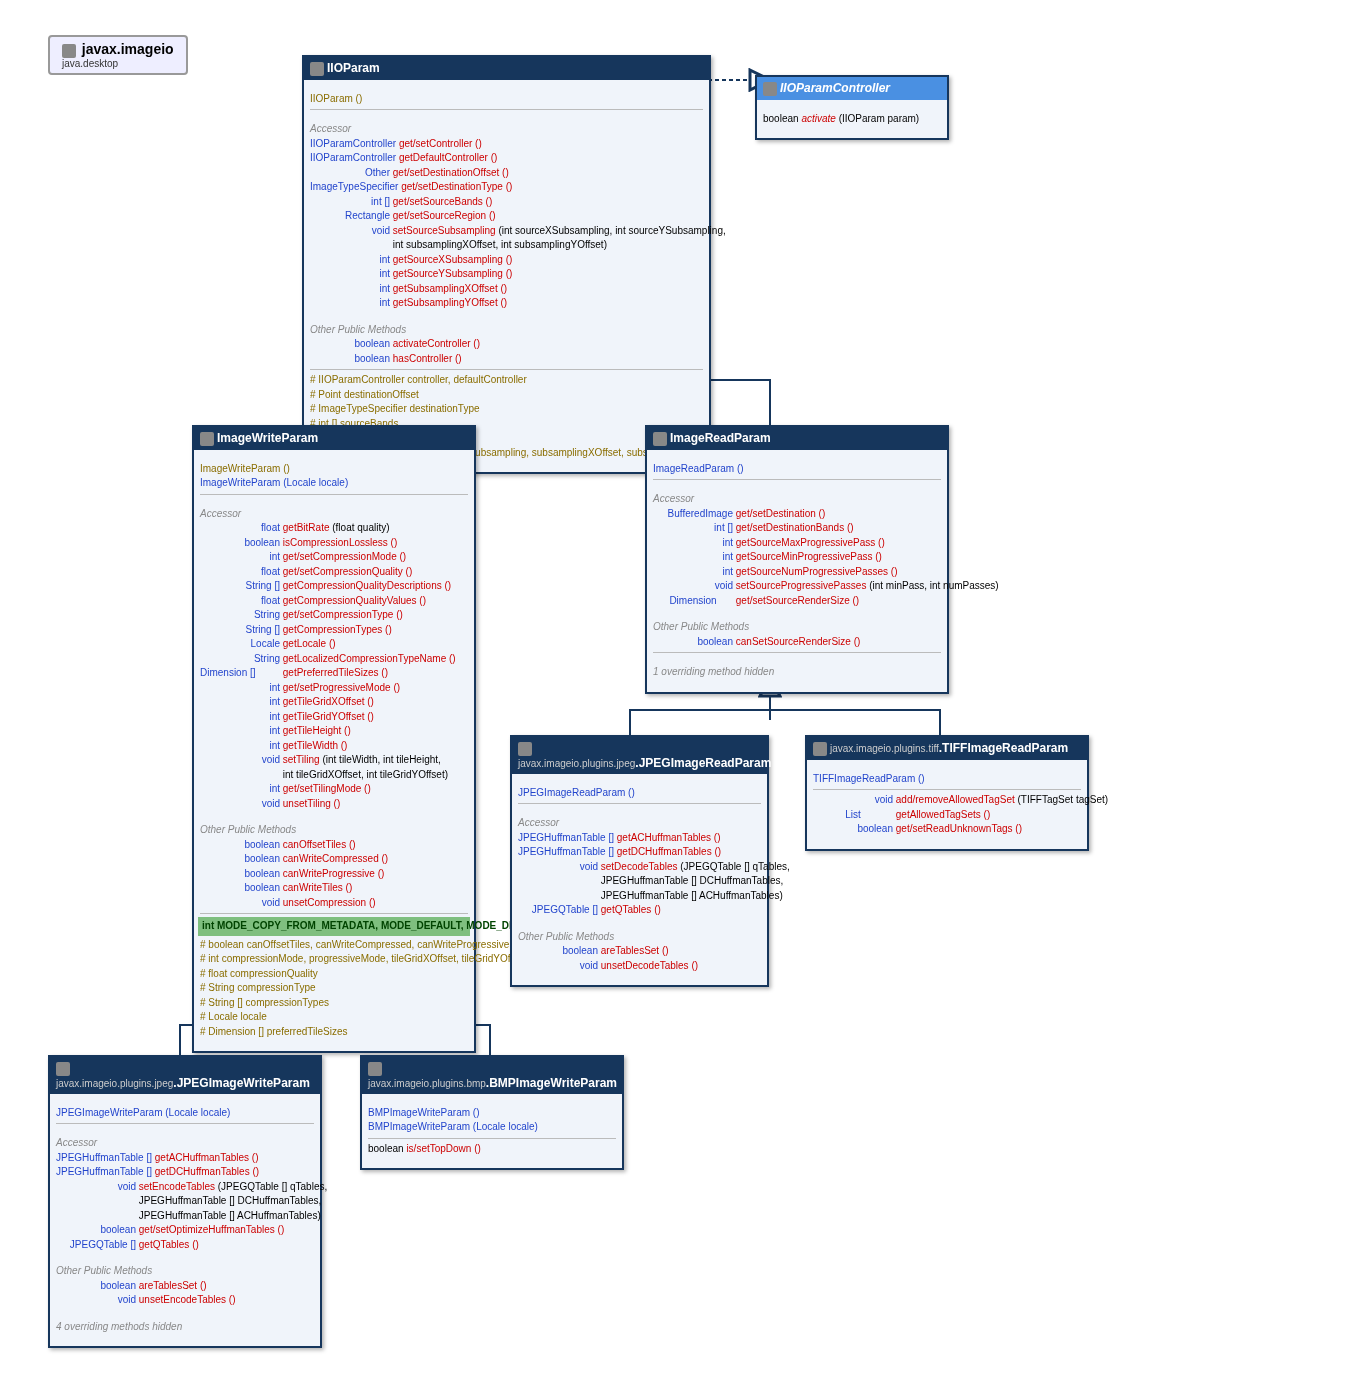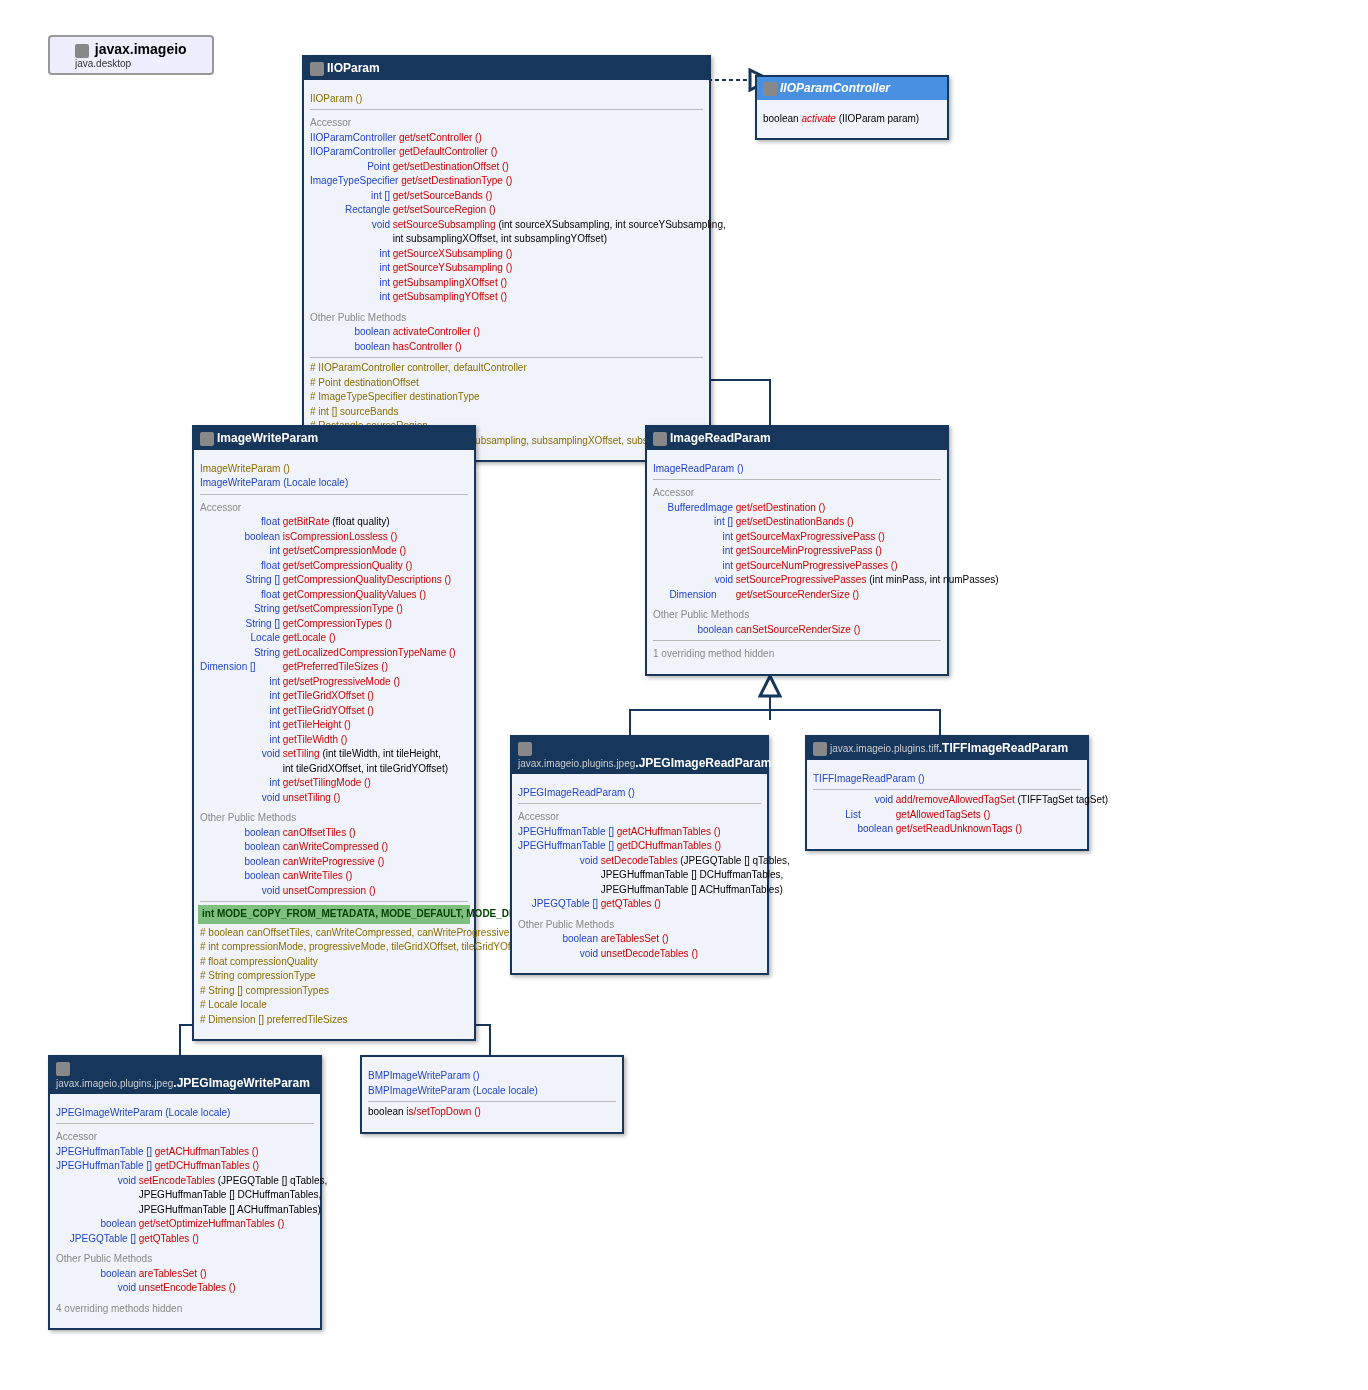--- a/index.html
+++ b/index.html
@@ -1,23 +1,23 @@
 <!DOCTYPE html>
 <html><head>
 <meta charset="utf-8">
 <style>
 body{margin:0;padding:10px;background:#fff;font-family:Verdana,Arial,sans-serif;font-size:10px;color:#000;position:relative;width:1368px;height:1390px}
-.pkg{position:absolute;border:2px solid #999;border-radius:4px;padding:4px 25px;background:#eef}
+.pkg{position:absolute;border:2px solid #999;border-radius:4px;padding:4px 12px;background:#eef}
 .pkg-title{font-weight:bold;font-size:14px;color:#000}
 .pkg-sub{font-size:10px;color:#333}
 .box{position:absolute;border:2px solid #16365c;background:#f0f4fa;box-shadow:2px 2px 4px rgba(0,0,0,0.3);font-size:10px}
 .box-header{background:#16365c;color:#fff;font-weight:bold;padding:4px 6px;font-size:12px}
 .box-header .hdr-pkg{font-weight:normal;font-size:10px;color:#ccc}
 .box-body{padding:12px 6px;line-height:1.45}
-.section-label{color:#888;margin-top:6px}
+.section-label{color:#888;font-style:italic;margin-top:12px}
 .row{white-space:nowrap}
 .type{color:#2244cc}
 .method{color:#cc0000}
 .method-blue{color:#2244cc}
 .plain{color:#000}
 .prot{color:#8a6d00}
 .green-row{background:#7fbf7f;padding:2px 4px;margin:2px -2px}
 .controller-header{background:#4a90e2;color:#fff;font-weight:bold;padding:4px 6px;font-size:12px;font-style:italic}
 svg.connector{position:absolute;top:0;left:0;pointer-events:none}
 .icon{display:inline-block;width:14px;height:14px;background:#888;margin-right:3px;vertical-align:middle;border-radius:2px}
@@ -59,21 +59,21 @@
 
 <div class="box" style="top:55px;left:302px;width:405px">
   <div class="box-header"><span class="icon"></span><span>IIOParam</span></div>
   <div class="box-body">
     <div class="row prot">IIOParam ()</div>
     <div style="border-top:1px solid #bbb;margin:3px 0"></div>
     <div class="section-label">Accessor</div>
     <div>
         <div class="row"><span class="type" style="display:inline-block;min-width:80px;text-align:right">IIOParamController</span> <span class="method">get/setController ()</span> <span class="plain"></span></div>
         <div class="row"><span class="type" style="display:inline-block;min-width:80px;text-align:right">IIOParamController</span> <span class="method">getDefaultController ()</span> <span class="plain"></span></div>
-        <div class="row"><span class="type" style="display:inline-block;min-width:80px;text-align:right">Point</span> <span class="method">get/setDestinationOffset ()</span> <span class="plain"></span></div>
+        <div class="row"><span class="type" style="display:inline-block;min-width:80px;text-align:right">Other</span> <span class="method">get/setDestinationOffset ()</span> <span class="plain"></span></div>
         <div class="row"><span class="type" style="display:inline-block;min-width:80px;text-align:left">ImageTypeSpecifier</span> <span class="method">get/setDestinationType ()</span> <span class="plain"></span></div>
         <div class="row"><span class="type" style="display:inline-block;min-width:80px;text-align:right">int []</span> <span class="method">get/setSourceBands ()</span> <span class="plain"></span></div>
         <div class="row"><span class="type" style="display:inline-block;min-width:80px;text-align:right">Rectangle</span> <span class="method">get/setSourceRegion ()</span> <span class="plain"></span></div>
         <div class="row"><span class="type" style="display:inline-block;min-width:80px;text-align:right">void</span> <span class="method">setSourceSubsampling</span> <span class="plain">(int sourceXSubsampling, int sourceYSubsampling,</span></div>
         <div class="row"><span class="type" style="display:inline-block;min-width:80px;text-align:right"></span> <span class="method"></span> <span class="plain">int subsamplingXOffset, int subsamplingYOffset)</span></div>
         <div class="row"><span class="type" style="display:inline-block;min-width:80px;text-align:right">int</span> <span class="method">getSourceXSubsampling ()</span> <span class="plain"></span></div>
         <div class="row"><span class="type" style="display:inline-block;min-width:80px;text-align:right">int</span> <span class="method">getSourceYSubsampling ()</span> <span class="plain"></span></div>
         <div class="row"><span class="type" style="display:inline-block;min-width:80px;text-align:right">int</span> <span class="method">getSubsamplingXOffset ()</span> <span class="plain"></span></div>
         <div class="row"><span class="type" style="display:inline-block;min-width:80px;text-align:right">int</span> <span class="method">getSubsamplingYOffset ()</span> <span class="plain"></span></div>
       </div>
@@ -222,19 +222,20 @@
     <div class="section-label">Other Public Methods</div>
     <div>
         <div class="row"><span class="type" style="display:inline-block;min-width:80px;text-align:right">boolean</span> <span class="method">areTablesSet ()</span> <span class="plain"></span></div>
         <div class="row"><span class="type" style="display:inline-block;min-width:80px;text-align:right">void</span> <span class="method">unsetEncodeTables ()</span> <span class="plain"></span></div>
       </div>
     <div class="section-label">4 overriding methods hidden</div>
   </div>
 </div>
 
 <div class="box" style="top:1055px;left:360px;width:260px">
+  <div class="box-header"><span class="icon"></span><span class="hdr-pkg">javax.imageio.plugins.bmp</span>.<span>BMPImageWriteParam</span></div>
   <div class="box-body">
     <div class="row method-blue">BMPImageWriteParam ()</div>
     <div class="row method-blue">BMPImageWriteParam (Locale locale)</div>
     <div style="border-top:1px solid #bbb;margin:3px 0"></div>
     <div class="row"><span class="plain">boolean</span> <span class="method">is/setTopDown ()</span></div>
   </div>
 </div>
 
 </body></html>

